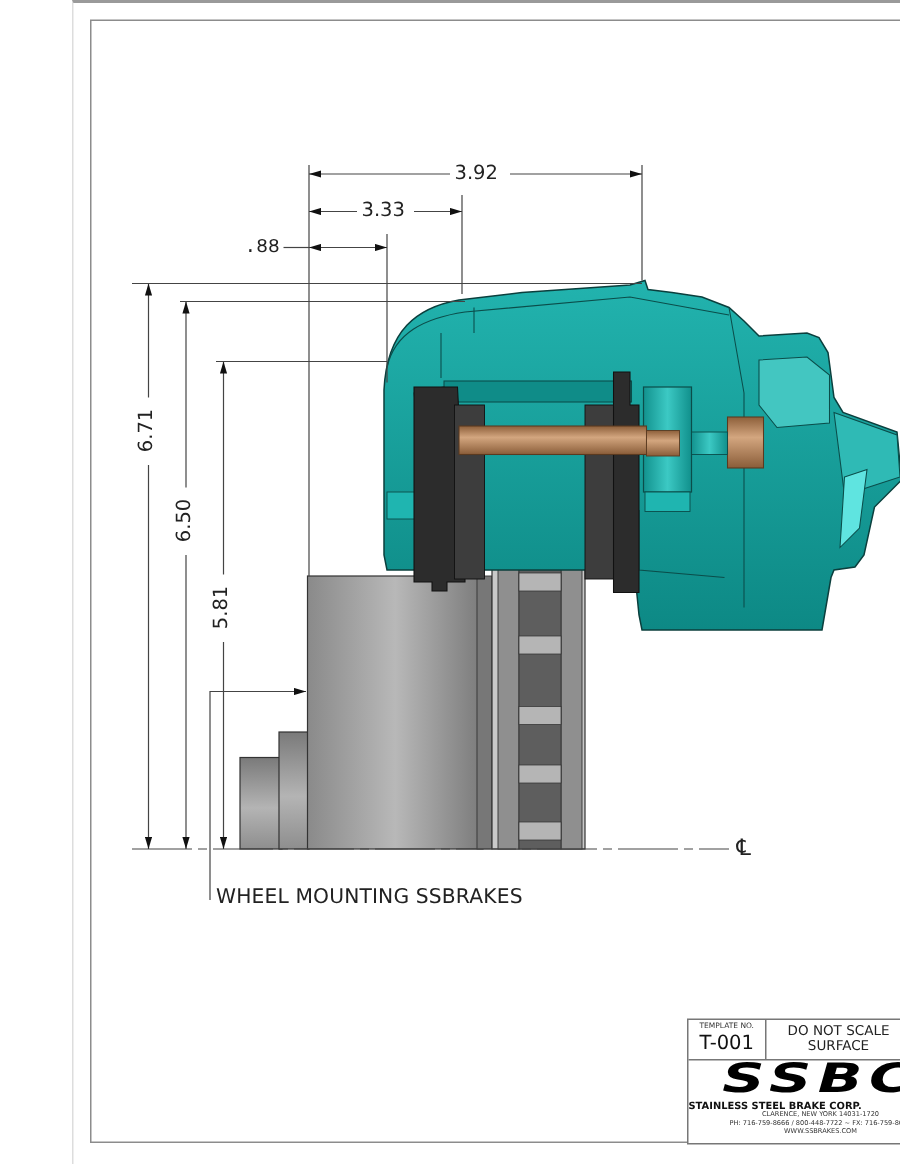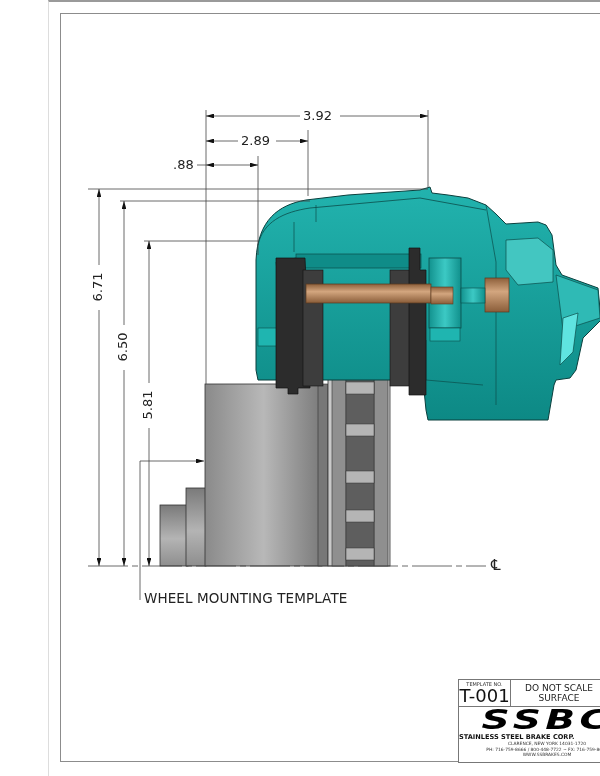--- a/index.html
+++ b/index.html
@@ -12,21 +12,21 @@
   .dim-vert { transform: rotate(-90deg); transform-origin: center center; }
   .note-text { position: absolute; font-family: "DejaVu Sans", sans-serif; font-size: 13.5px; color: #222; letter-spacing: 0.1px; white-space: nowrap; }
   .cl-symbol { position: absolute; font-family: "DejaVu Sans", sans-serif; font-size: 15px; color: #222; }
   .title-block { position: absolute; left: 410px; top: 679px; width: 178px; height: 84px; border: 1px solid #777; box-sizing: border-box; background: #fff; }
   .tb-row1 { position: absolute; left: 0; top: 0; width: 176px; height: 26px; border-bottom: 1px solid #777; }
   .tb-cell { position: absolute; top: 0; height: 26px; box-sizing: border-box; text-align: center; }
   .tb-template { left: 0; width: 52px; border-right: 1px solid #777; }
   .tb-note { left: 52px; width: 100px; border-right: 4px solid #737373; text-align: center; }
   .tb-rev { left: 152px; width: 24px; }
   .tb-small { font-size: 5px; color: #333; line-height: 7px; margin-top: 1px; }
-  .tb-big { font-size: 18px; color: #111; line-height: 15px; }
+  .tb-big { font-size: 13px; color: #111; line-height: 15px; }
   .tb-note-text { font-size: 9px; color: #222; line-height: 10px; padding-top: 3px; }
   .tb-logo { position: absolute; left: 0; top: 28px; width: 176px; height: 24px; text-align: center; font-family: "DejaVu Sans", sans-serif; font-weight: bold; font-style: italic; font-size: 27px; letter-spacing: 3px; color: #000; line-height: 24px; transform: scaleX(1.45); transform-origin: center; }
   .tb-company { position: absolute; left: 0; top: 53px; width: 176px; text-align: left; font-size: 6.6px; font-weight: bold; color: #111; line-height: 8px; }
   .tb-line { position: absolute; left: 0; width: 176px; text-align: center; font-size: 4.4px; color: #333; line-height: 5.5px; }
 </style>
 </head>
 <body>
 
 <div class="sheet">
   <div class="outer-border"></div>
@@ -156,28 +156,28 @@
       <line x1="76" y1="370" x2="76" y2="566" marker-end="url(#arrow)"></line>
 
       <line x1="101" y1="241" x2="101" y2="383" marker-start="url(#arrow)"></line>
       <line x1="101" y1="428" x2="101" y2="566" marker-end="url(#arrow)"></line>
 
       <polyline points="92,600 92,461 156,461" marker-end="url(#arrow)"></polyline>
     </g>
   </svg>
 
   <div class="dim-text" style="left:252px; top:109px;">3.92</div>
-  <div class="dim-text" style="left:190px; top:134px;">2.89</div>
-  <div class="dim-text" style="left:122px; top:158px;">.88</div>
+  <div class="dim-text" style="left:190px; top:134px;">3.33</div>
+  <div class="dim-text" style="left:112px; top:158px;font-family:Liberation Mono, monospace;">.88</div>
 
   <div class="dim-text dim-vert" style="left:33px; top:280px;">6.71</div>
   <div class="dim-text dim-vert" style="left:58px; top:340px;">6.50</div>
   <div class="dim-text dim-vert" style="left:83px; top:398px;">5.81</div>
 
-  <div class="note-text" style="left:96px; top:590px;">WHEEL MOUNTING TEMPLATE</div>
+  <div class="note-text" style="left:96px; top:590px;">WHEEL MOUNTING SSBRAKES</div>
   <div class="cl-symbol" style="left:443px; top:556px;">℄</div>
 
   <div class="title-block">
     <div class="tb-row1">
       <div class="tb-cell tb-template">
         <div class="tb-small">TEMPLATE NO.</div>
         <div class="tb-big">T-001</div>
       </div>
       <div class="tb-cell tb-note">
         <div class="tb-note-text">DO NOT SCALE</div>

